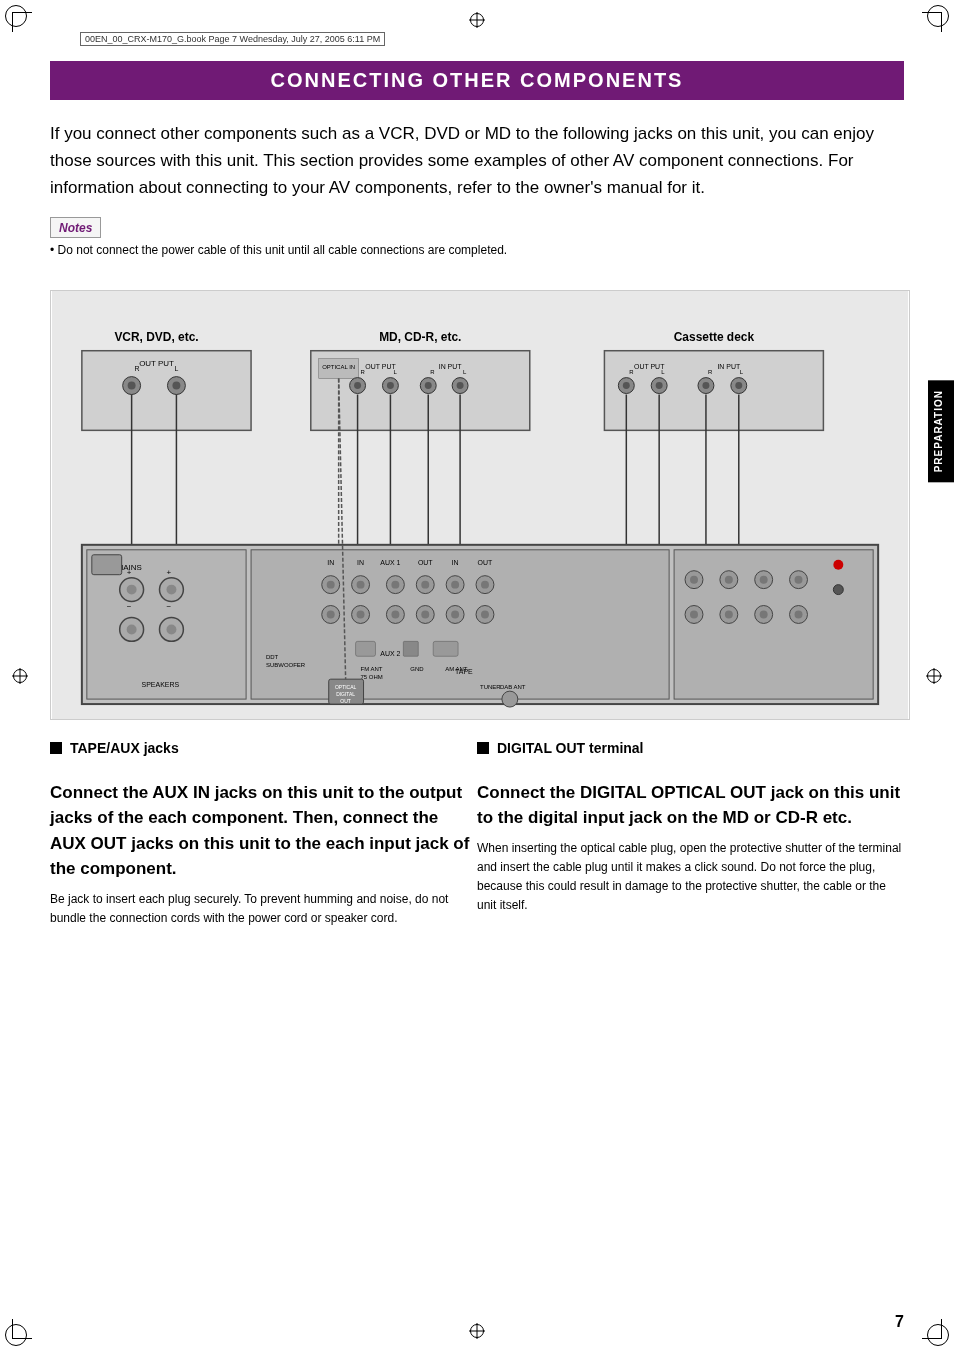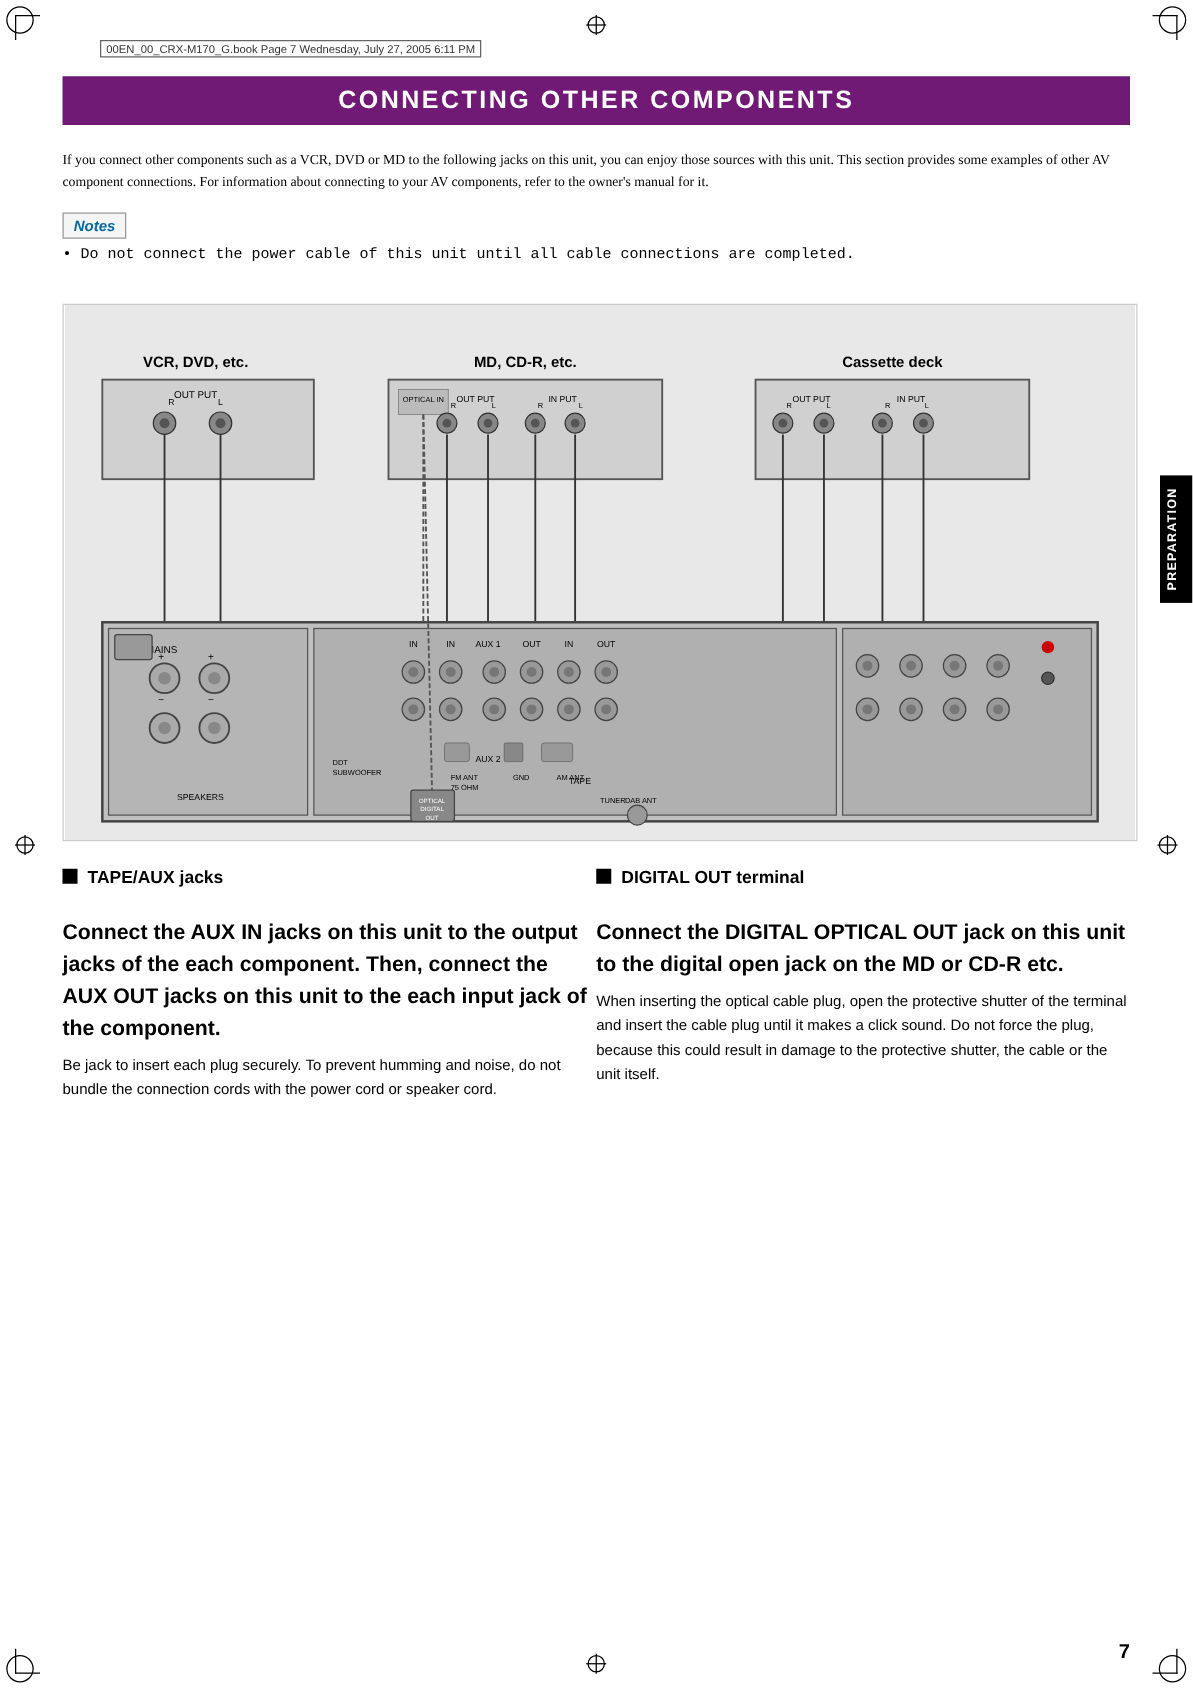--- a/index.html
+++ b/index.html
@@ -63,45 +63,43 @@
       text-align: center;
       font-size: 20px;
       font-weight: bold;
       letter-spacing: 2px;
       padding: 8px 0;
       margin-bottom: 20px;
     }
 
     
     .intro-text {
-      font-size: 11px;
+      font-size: 17px;
       line-height: 1.6;
       margin-bottom: 15px;
-      font-family: Liberation Serif, serif;
     }
 
     
     .notes-box {
       background: #f5f5f5;
       border: 1px solid #999;
       display: inline-block;
       padding: 2px 8px;
       margin-bottom: 5px;
     }
     .notes-label {
       font-size: 12px;
       font-weight: bold;
       font-style: italic;
-      color: #0369a1;
+      color: #701a75;
     }
     .notes-list {
       list-style: none;
       margin-bottom: 33px;
       font-size: 12px;
-      font-family: Liberation Mono, monospace;
     }
     .notes-list li::before {
       content: "• ";
     }
 
     
     .diagram-area {
       width: 100%;
       margin: 10px 0 20px 0;
       position: relative;
@@ -454,20 +452,20 @@
       </div>
       <p class="section-bold-text">Connect the AUX IN jacks on this unit to the output jacks of the each component. Then, connect the AUX OUT jacks on this unit to the each input jack of the component.</p>
       <p class="section-body-text">Be jack to insert each plug securely. To prevent humming and noise, do not bundle the connection cords with the power cord or speaker cord.</p>
     </div>
 
     <div class="section-right">
       <div class="section-heading">
         <span class="square-bullet"></span>
         <span>DIGITAL OUT terminal</span>
       </div>
-      <p class="section-bold-text">Connect the DIGITAL OPTICAL OUT jack on this unit to the digital open jack on the MD or CD-R etc.</p>
+      <p class="section-bold-text">Connect the DIGITAL OPTICAL OUT jack on this unit to the digital input jack on the MD or CD-R etc.</p>
       <p class="section-body-text">When inserting the optical cable plug, open the protective shutter of the terminal and insert the cable plug until it makes a click sound. Do not force the plug, because this could result in damage to the protective shutter, the cable or the unit itself.</p>
     </div>
   </div>
 
   
   <div class="page-number">7</div>
 </div>
 
 </body></html>

